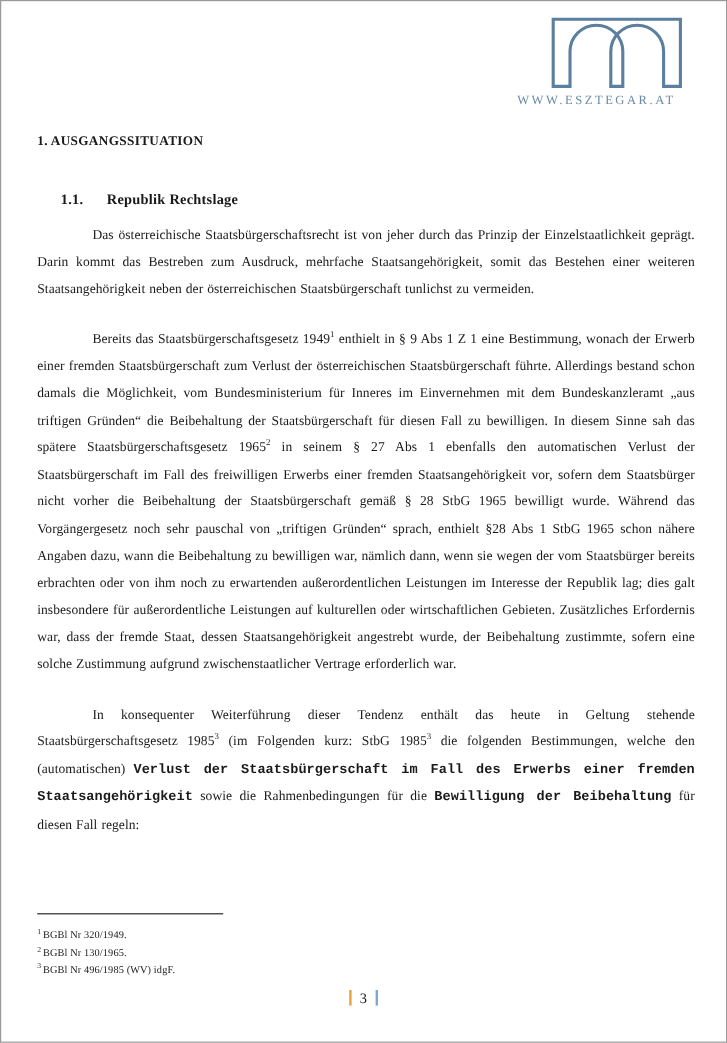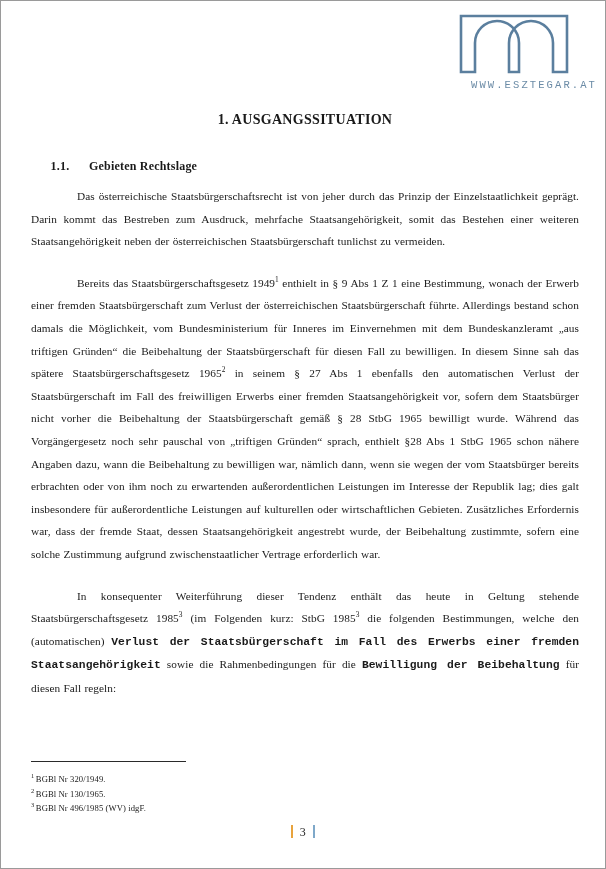--- a/index.html
+++ b/index.html
@@ -33,45 +33,44 @@
     width: 166px;
     height: 86px;
     text-align: center;
   }
   #logo-mark {
     margin: 4px auto 0 auto;
     display: block;
   }
   #logo-url {
     margin-top: 4px;
-    font-family: Liberation Mono, monospace;
+    font-family: Liberation Serif, serif;
     font-size: 10.5px;
     letter-spacing: 2.1px;
     color: #6b8ba6;
-    text-align: right;
+    text-align: left;
     white-space: nowrap;
   }
 
   
   #content {
     position: absolute;
     left: 30px;
     top: 0;
     width: 548px;
   }
 
   h1#doc-title {
     margin: 0;
     padding: 0;
     position: absolute;
     top: 111px;
     left: 0;
     width: 548px;
-    text-align: center;
-    font-size: 14px;
+    font-size: 11px;
     font-weight: bold;
     font-variant: small-caps;
     letter-spacing: 0.3px;
   }
 
   #subheading {
     position: absolute;
     top: 158px;
     left: 0;
     width: 548px;
@@ -165,21 +164,21 @@
       <path d="M3 59 L3 3 L109 3 L109 59 L95 59 L95 30 A22 22 0 0 0 73 8 A22 22 0 0 0 51 30 L51 59 L61 59 L61 30 A22 22 0 0 0 39 8 A22 22 0 0 0 17 30 L17 59 Z" stroke="#5b7f9e" stroke-width="2.6" fill="none" stroke-linejoin="miter"></path>
     </svg>
     <div id="logo-url">WWW.ESZTEGAR.AT</div>
   </div>
 
   <div id="content">
 
     <h1 id="doc-title">1. AUSGANGSSITUATION</h1>
 
     <div id="subheading">
-      <span class="sh-num">1.1.</span><span>Gebieten Rechtslage</span>
+      <span class="sh-num">1.1.</span><span>Republik Rechtslage</span>
     </div>
 
     <div id="body-text">
 
       <p class="para"><span>Das österreichische Staatsbürgerschaftsrecht ist von jeher durch das Prinzip der Einzelstaatlichkeit geprägt. Darin kommt das Bestreben zum Ausdruck, mehrfache Staatsangehörigkeit, somit das Bestehen einer weiteren Staatsangehörigkeit neben der österreichischen Staatsbürgerschaft tunlichst zu vermeiden.</span></p>
 
       <p class="para"><span>Bereits das Staatsbürgerschaftsgesetz 1949</span><sup class="fn">1</sup><span> enthielt in § 9 Abs 1 Z 1 eine Bestimmung, wonach der Erwerb einer fremden Staatsbürgerschaft zum Verlust der österreichischen Staatsbürgerschaft führte. Allerdings bestand schon damals die Möglichkeit, vom Bundesministerium für Inneres im Einvernehmen mit dem Bundeskanzleramt „aus triftigen Gründen“ die Beibehaltung der Staatsbürgerschaft für diesen Fall zu bewilligen. In diesem Sinne sah das spätere Staatsbürgerschaftsgesetz 1965</span><sup class="fn">2</sup><span> in seinem § 27 Abs 1 ebenfalls den automatischen Verlust der Staatsbürgerschaft im Fall des freiwilligen Erwerbs einer fremden Staatsangehörigkeit vor, sofern dem Staatsbürger nicht vorher die Beibehaltung der Staatsbürgerschaft gemäß § 28 StbG 1965 bewilligt wurde. Während das Vorgängergesetz noch sehr pauschal von „triftigen Gründen“ sprach, enthielt §28 Abs 1 StbG 1965 schon nähere Angaben dazu, wann die Beibehaltung zu bewilligen war, nämlich dann, wenn sie wegen der vom Staatsbürger bereits erbrachten oder von ihm noch zu erwartenden außerordentlichen Leistungen im Interesse der Republik lag; dies galt insbesondere für außerordentliche Leistungen auf kulturellen oder wirtschaftlichen Gebieten. Zusätzliches Erfordernis war, dass der fremde Staat, dessen Staatsangehörigkeit angestrebt wurde, der Beibehaltung zustimmte, sofern eine solche Zustimmung aufgrund zwischenstaatlicher Vertrage erforderlich war.</span></p>
 
       <p class="para"><span>In konsequenter Weiterführung dieser Tendenz enthält das heute in Geltung stehende Staatsbürgerschaftsgesetz 1985</span><sup class="fn">3</sup><span> (im Folgenden kurz: StbG 1985</span><sup class="fn">3</sup><span> die folgenden Bestimmungen, welche den (automatischen) </span><b class="em">Verlust der Staatsbürgerschaft im Fall des Erwerbs einer fremden Staatsangehörigkeit</b><span> sowie die Rahmenbedingungen für die </span><b class="em">Bewilligung der Beibehaltung</b><span> für diesen Fall regeln:</span></p>
 

